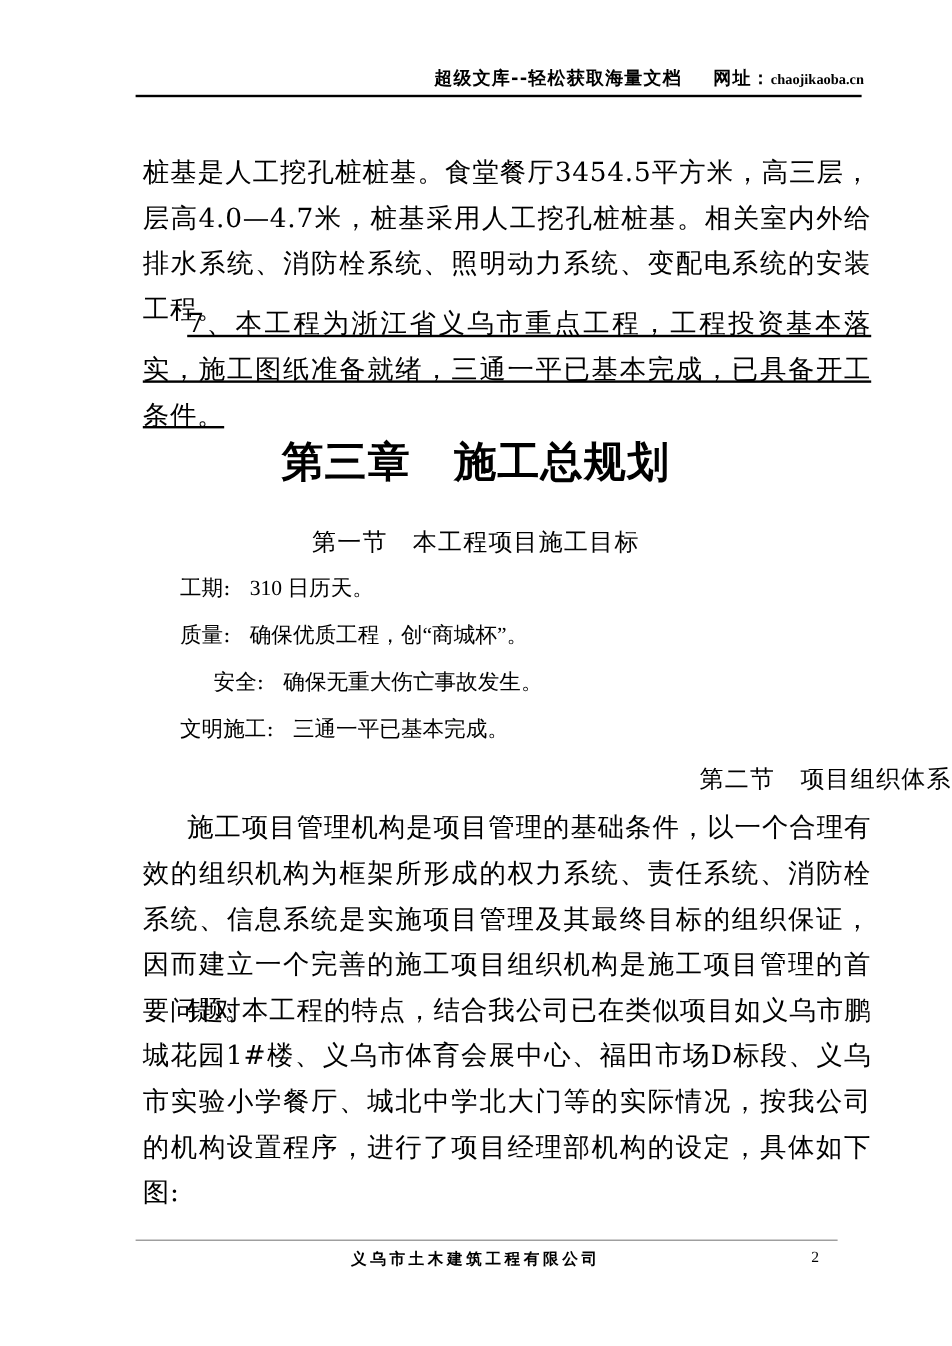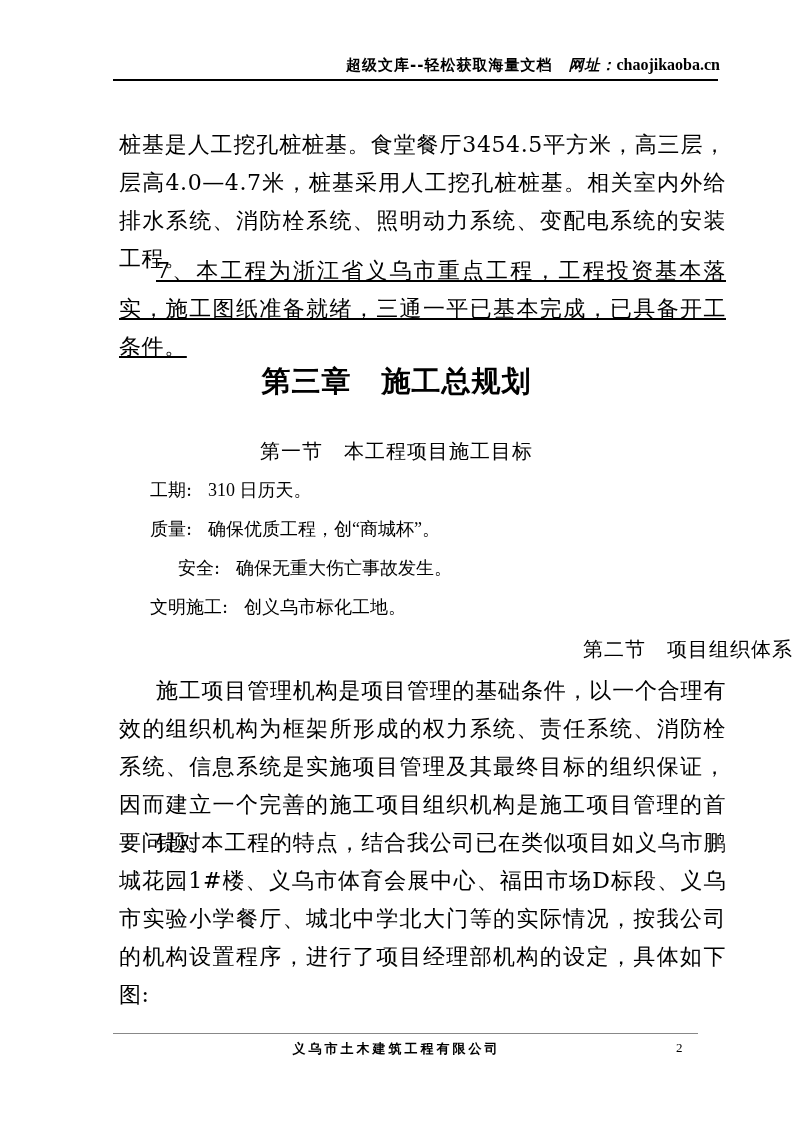--- a/index.html
+++ b/index.html
@@ -6,34 +6,34 @@
     body {
       width: 793px; height: 1122px; position: relative; overflow: hidden;
       font-family: "DejaVu Serif", "Liberation Serif", serif;
       color: #000;
     }
     .header-text {
       position: absolute; left: 300px; top: 56px; width: 420px;
       text-align: right; font-size: 15px; font-weight: bold;
       font-family: "DejaVu Sans", sans-serif; letter-spacing: 1px;
     }
-    .header-text .site { font-family: "Liberation Serif", serif; font-size: 16px; letter-spacing: 0; }
-    .header-text .label { margin-left: 16px; font-style: italic; }
+    .header-text .site { font-family: "Liberation Serif", serif; font-size: 12px; letter-spacing: 0; }
+    .header-text .label { margin-left: 26px; }
     .header-rule { position: absolute; left: 113px; top: 79px; width: 605px; height: 2px; background: #000; }
 
     .para {
       position: absolute; left: 119px; width: 607px;
       font-size: 22px; line-height: 38px; text-align: justify;
       letter-spacing: 0.6px;
     }
     .indent { text-indent: 37px; }
 
     .chapter {
       position: absolute; left: 0; width: 793px; top: 362px; text-align: center;
-      font-family: Liberation Mono, monospace; font-weight: bold; font-size: 29px; letter-spacing: 1px;
+      font-family: Liberation Mono, monospace; font-weight: bold; font-size: 35px; letter-spacing: 1px;
     }
     .section {
       position: absolute; left: 0; width: 793px; text-align: center;
       font-family: "DejaVu Sans", sans-serif; font-size: 20px; letter-spacing: 1px;
     }
     .goal-row { position: absolute; left: 150px; font-size: 18px; line-height: 24px; }
     .goal-row .k { display: inline-block; }
     .goal-row .v { margin-left: 16px; font-family: Liberation Serif, serif; }
 
     .footer-rule { position: absolute; left: 113px; top: 1033px; width: 585px; height: 1px; background: #888; }
@@ -63,21 +63,21 @@
 <div class="goal-row" style="top:478px;">
   <span class="k">工期:</span><span class="v">310 日历天。</span>
 </div>
 <div class="goal-row" style="top:517px;">
   <span class="k">质量:</span><span class="v">确保优质工程，创“商城杯”。</span>
 </div>
 <div class="goal-row" style="top:556px;margin-left:28px;">
   <span class="k">安全:</span><span class="v">确保无重大伤亡事故发生。</span>
 </div>
 <div class="goal-row" style="top:595px;">
-  <span class="k">文明施工:</span><span class="v">创义乌市标化工地。</span>
+  <span class="k">文明施工:</span><span class="v">三通一平已基本完成。</span>
 </div>
 
 <div class="section" style="top:636px;text-align:right;">第二节　项目组织体系</div>
 
 <div class="para indent" style="top:672px;">施工项目管理机构是项目管理的基础条件，以一个合理有效的组织机构为框架所形成的权力系统、责任系统、消防栓系统、信息系统是实施项目管理及其最终目标的组织保证，因而建立一个完善的施工项目组织机构是施工项目管理的首要问题。</div>
 <div class="para indent" style="top:824px;">针对本工程的特点，结合我公司已在类似项目如义乌市鹏城花园1#楼、义乌市体育会展中心、福田市场D标段、义乌市实验小学餐厅、城北中学北大门等的实际情况，按我公司的机构设置程序，进行了项目经理部机构的设定，具体如下图:</div>
 
 <div>
   <div class="footer-rule"></div>
   <div class="footer-text">义乌市土木建筑工程有限公司</div>

